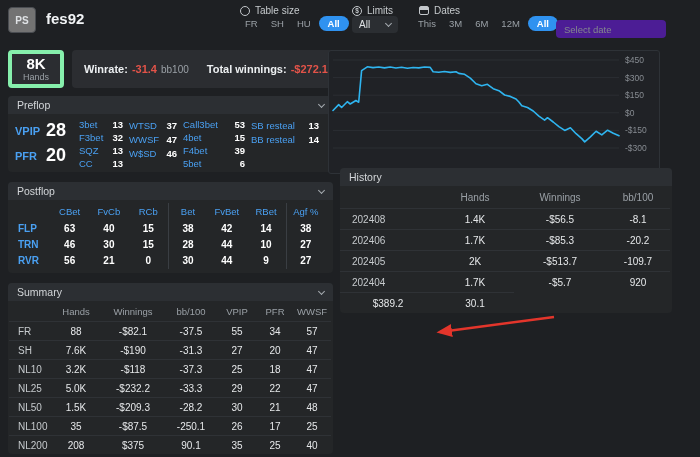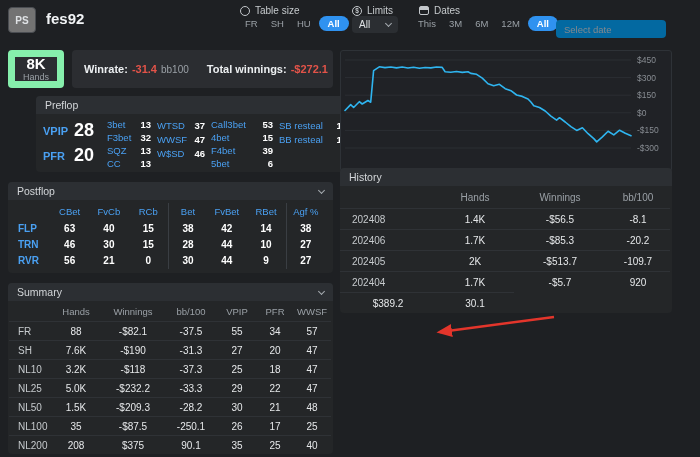--- a/index.html
+++ b/index.html
@@ -32,28 +32,28 @@
   .pill { font-size: 9.5px; color: #9aa0a6; padding: 2px 5px; border-radius: 9px; cursor: pointer; line-height: 11px; }
   .pill.active { background: #2f92f0; color: #fff; padding: 2px 9px; font-weight: bold; }
   .dropdown {
     background: #2b2e32; border-radius: 4px; font-size: 10px; color: #dfe2e4;
     padding: 3px 7px; display: inline-flex; align-items: center; justify-content: space-between;
     width: 46px; height: 17px; cursor: pointer;
   }
   .chev { width: 5px; height: 5px; border-right: 1.4px solid #a6abb0; border-bottom: 1.4px solid #a6abb0; transform: rotate(45deg); display: inline-block; margin-top: -2px; }
   .date-input {
     position: absolute; left: 556px; top: 20px; width: 110px; height: 18px;
-    background: #0369a1; border: none; border-radius: 4px; color: #dfe2e4;
+    background: #4c1d95; border: none; border-radius: 4px; color: #dfe2e4;
     font-size: 9.5px; padding: 0 8px; font-family: inherit;
   }
   .date-input::placeholder { color: #84898e; }
   
   .hands-badge {
     position: absolute; left: 8px; top: 50px; width: 56px; height: 38px;
-    background: #2b2d31; border: 7px solid #86efac; border-radius: 4px;
+    background: #2b2d31; border: 4px solid #86efac; border-radius: 4px;
     display: flex; flex-direction: column; align-items: center; justify-content: center;
   }
   .hands-value { font-size: 15px; font-weight: bold; color: #fff; line-height: 16px; }
   .hands-label { font-size: 9px; color: #9aa0a6; }
   .winbar {
     position: absolute; left: 72px; top: 50px; width: 261px; height: 38px;
     background: #2b2d31; border-radius: 4px;
     display: flex; align-items: center; padding-left: 12px; gap: 4px;
   }
   .winbar .lbl { font-weight: bold; font-size: 11px; color: #eceff1; }
@@ -61,21 +61,21 @@
   .winbar .gap { margin-left: 14px; }
   .b { font-weight: bold; font-size: 11px; }
   .neg { color: #e25349; }
   .pos { color: #43b34d; }
   
   .panel { position: absolute; background: #242628; border-radius: 4px; overflow: hidden; }
   .panel-header {
     height: 18px; background: #2c2f33; display: flex; align-items: center;
     justify-content: space-between; padding: 0 9px; font-size: 10.5px; color: #d3d6d9; cursor: pointer;
   }
-  #preflop-panel { left: 8px; top: 96px; width: 325px; height: 76px; margin-left: 28px; }
+  #preflop-panel { left: 8px; top: 96px; width: 325px; height: 76px; }
   #postflop-panel { left: 8px; top: 182px; width: 325px; height: 91px; }
   #summary-panel { left: 8px; top: 283px; width: 325px; height: 171px; }
   #history-panel { left: 340px; top: 168px; width: 332px; }
   
   .preflop-body { display: flex; padding: 3px 7px; gap: 6px; height: 58px; }
   .bigstats { width: 58px; display: flex; flex-direction: column; justify-content: center; gap: 4px; }
   .bigrow { display: flex; align-items: center; gap: 7px; }
   .biglabel { color: #4aa0f2; font-size: 11px; font-weight: bold; width: 24px; }
   .bigval { font-size: 18px; font-weight: bold; color: #fff; }
   #preflop-groups { display: flex; gap: 6px; flex: 1; padding-top: 2px; }
@@ -99,21 +99,21 @@
   .sum-cell.sum-label { text-align: left; padding-left: 9px; color: #c6cacd; }
   .rl { border-top: 1px solid #2f3236; }
   
   #history-table { display: grid; grid-template-columns: 96px 78px 92px 64px; }
   .his-head { color: #9aa0a6; font-size: 10px; text-align: center; padding: 6px 0 5px; }
   .his-head.his-label-col { text-align: left; padding-left: 12px; }
   .his-cell { font-size: 10px; color: #e6e8ea; text-align: center; line-height: 21px; height: 21px; }
   .his-cell.his-label { text-align: left; padding-left: 12px; color: #c6cacd; }
   
   .chart-panel {
-    position: absolute; left: 340px; top: 50px; width: 332px; height: 124px;
+    position: absolute; left: 328px; top: 50px; width: 332px; height: 124px;
     background: #202226; border: 1px solid #2e3237; border-radius: 3px;
   }
   
   .annotation { position: absolute; left: 430px; top: 310px; pointer-events: none; }
 </style>
 </head>
 <body>
 
 <div class="screen">
 

